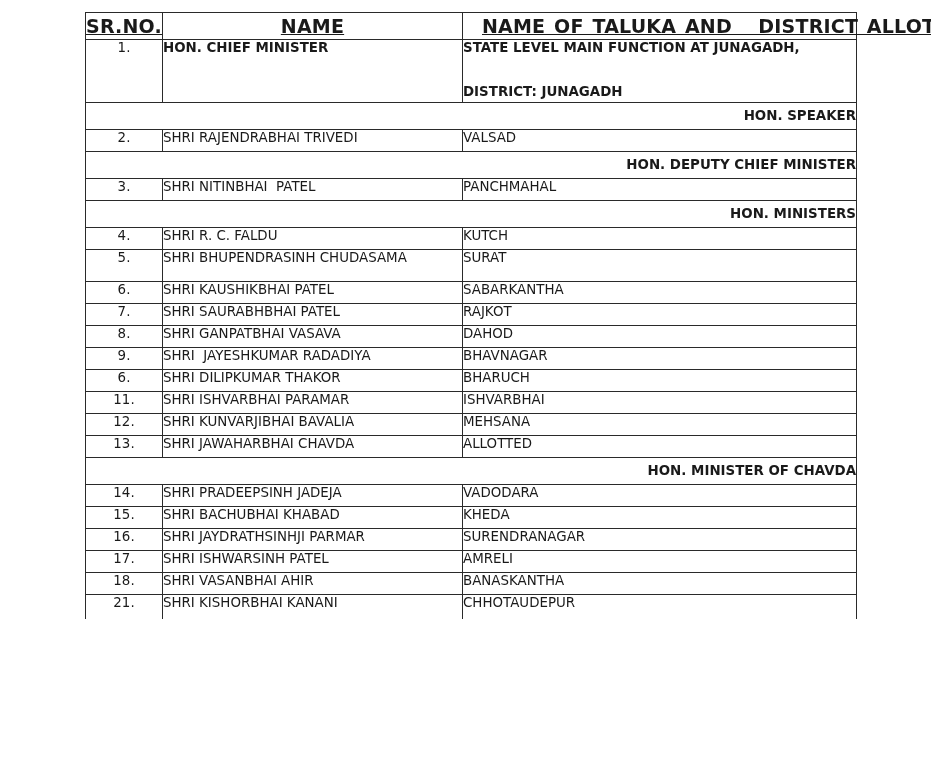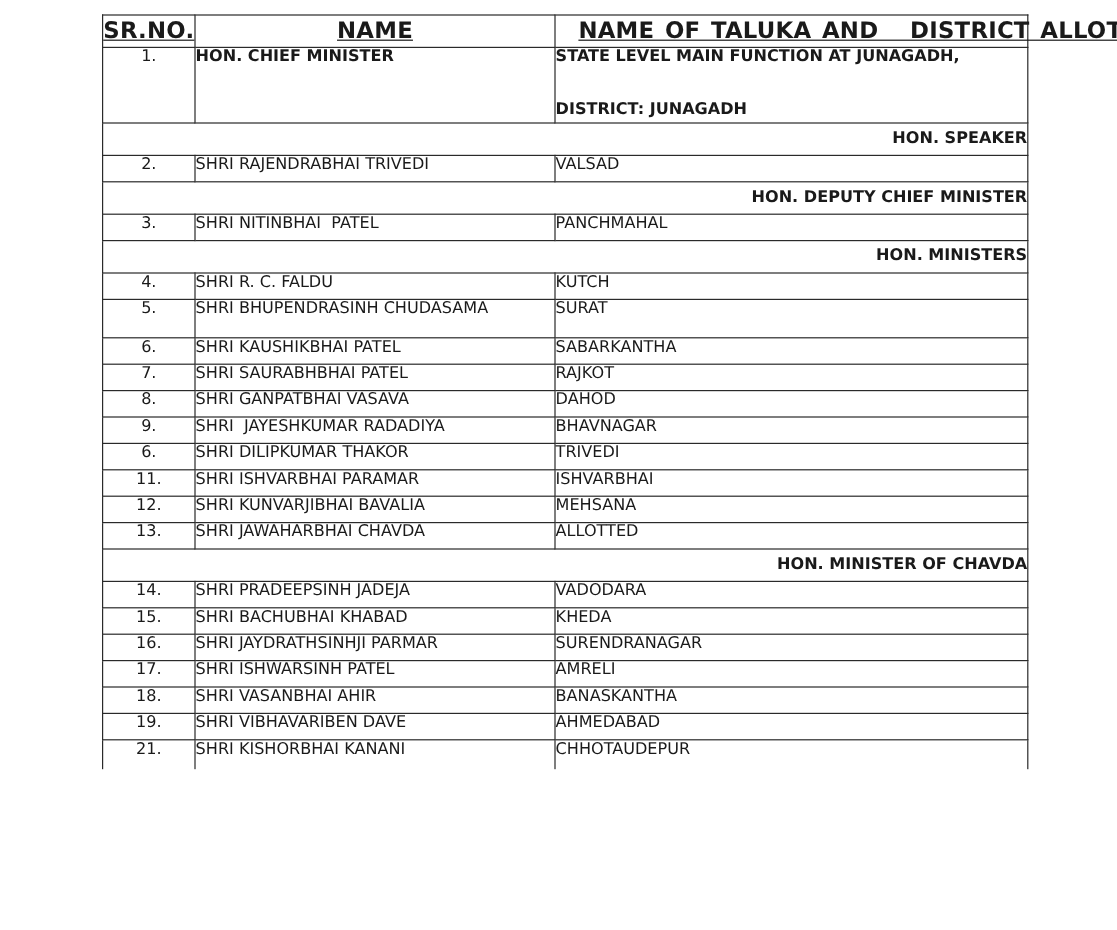--- a/index.html
+++ b/index.html
@@ -96,21 +96,21 @@
     <td class="ds">DAHOD</td>
   </tr>
   <tr class="row">
     <td class="sr">9.</td>
     <td class="nm" style="white-space:pre">SHRI  JAYESHKUMAR RADADIYA</td>
     <td class="ds">BHAVNAGAR</td>
   </tr>
   <tr class="row">
     <td class="sr">6.</td>
     <td class="nm">SHRI DILIPKUMAR THAKOR</td>
-    <td class="ds">TRIVEDI</td>
+    <td class="ds">BHARUCH</td>
   </tr>
   <tr class="row">
     <td class="sr">11.</td>
     <td class="nm">SHRI ISHVARBHAI PARAMAR</td>
     <td class="ds">ISHVARBHAI</td>
   </tr>
   <tr class="row">
     <td class="sr">12.</td>
     <td class="nm">SHRI KUNVARJIBHAI BAVALIA</td>
     <td class="ds">MEHSANA</td>
@@ -141,25 +141,20 @@
   <tr class="row">
     <td class="sr">17.</td>
     <td class="nm">SHRI ISHWARSINH PATEL</td>
     <td class="ds">AMRELI</td>
   </tr>
   <tr class="row">
     <td class="sr">18.</td>
     <td class="nm">SHRI VASANBHAI AHIR</td>
     <td class="ds">BANASKANTHA</td>
   </tr>
-  <tr class="row">
-    <td class="sr">19.</td>
-    <td class="nm">SHRI VIBHAVARIBEN DAVE</td>
-    <td class="ds">AHMEDABAD</td>
-  </tr>
   <tr class="row last">
     <td class="sr">21.</td>
     <td class="nm">SHRI KISHORBHAI KANANI</td>
     <td class="ds">CHHOTAUDEPUR</td>
   </tr>
 </tbody>
     </table>
 </div>
 
 </body></html>

